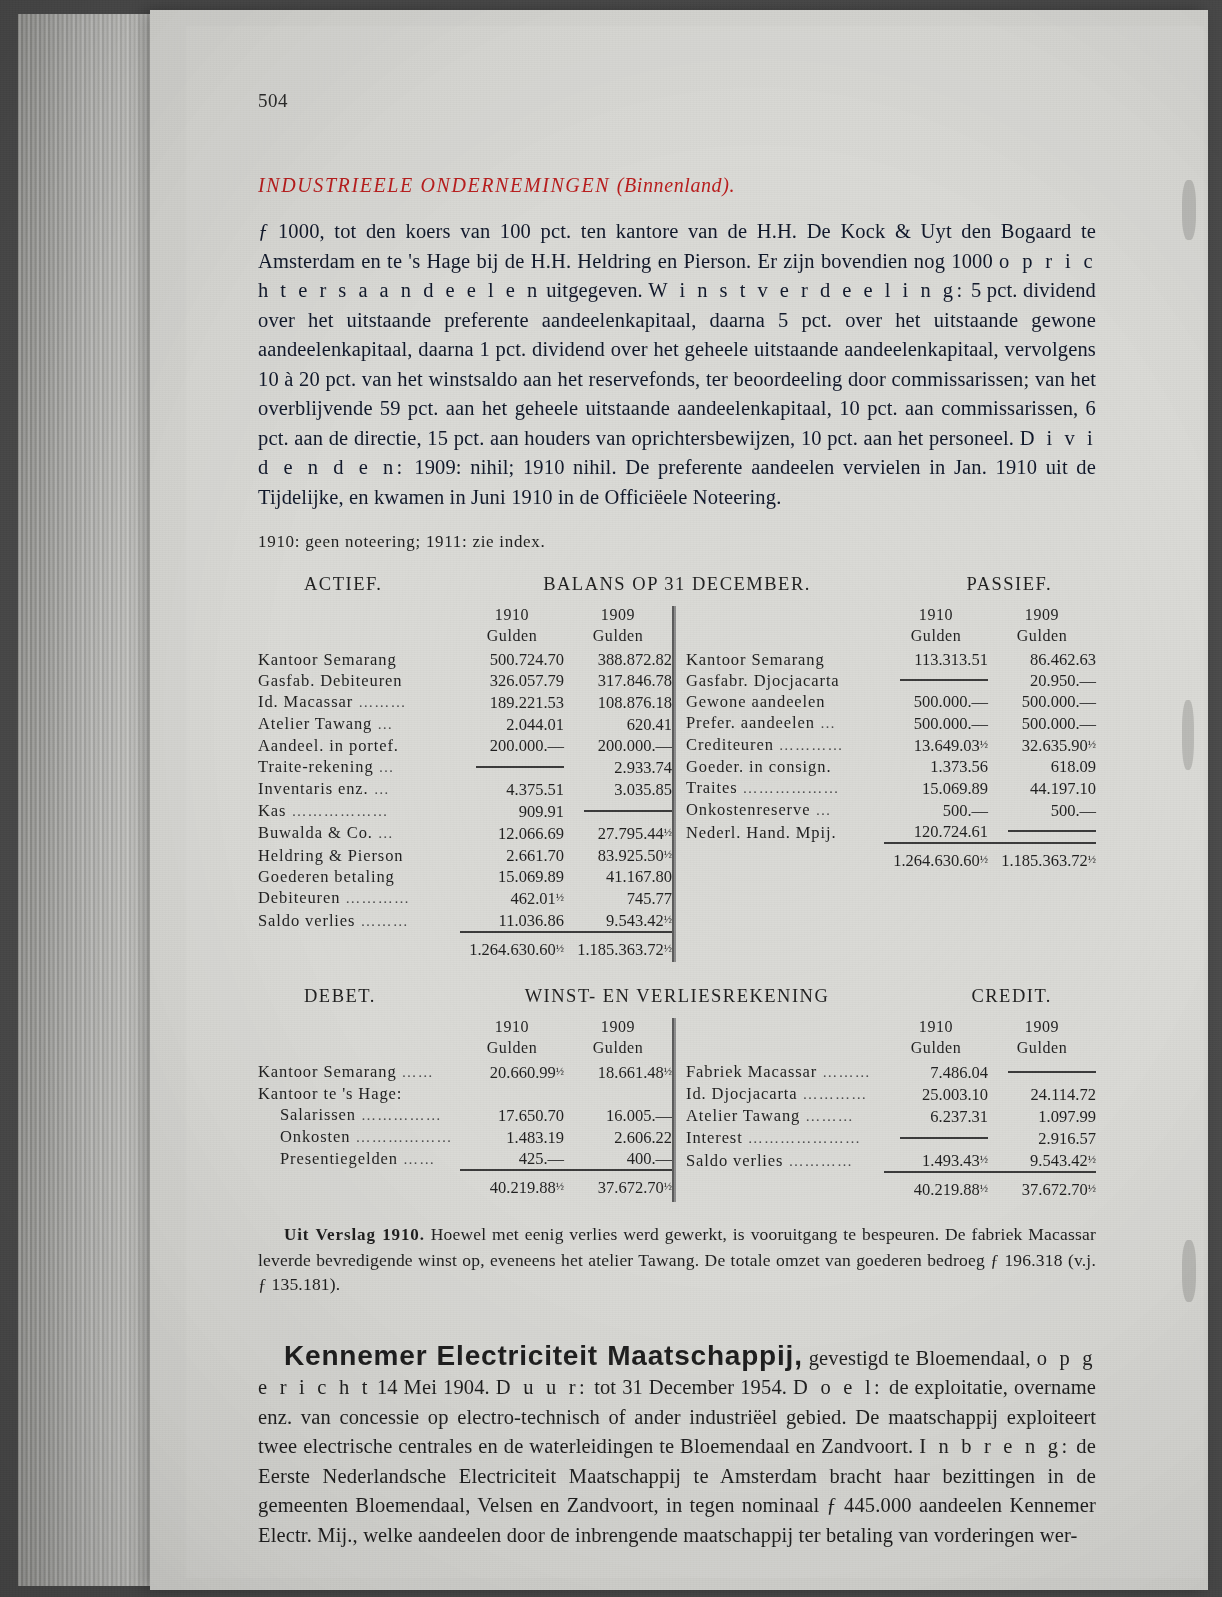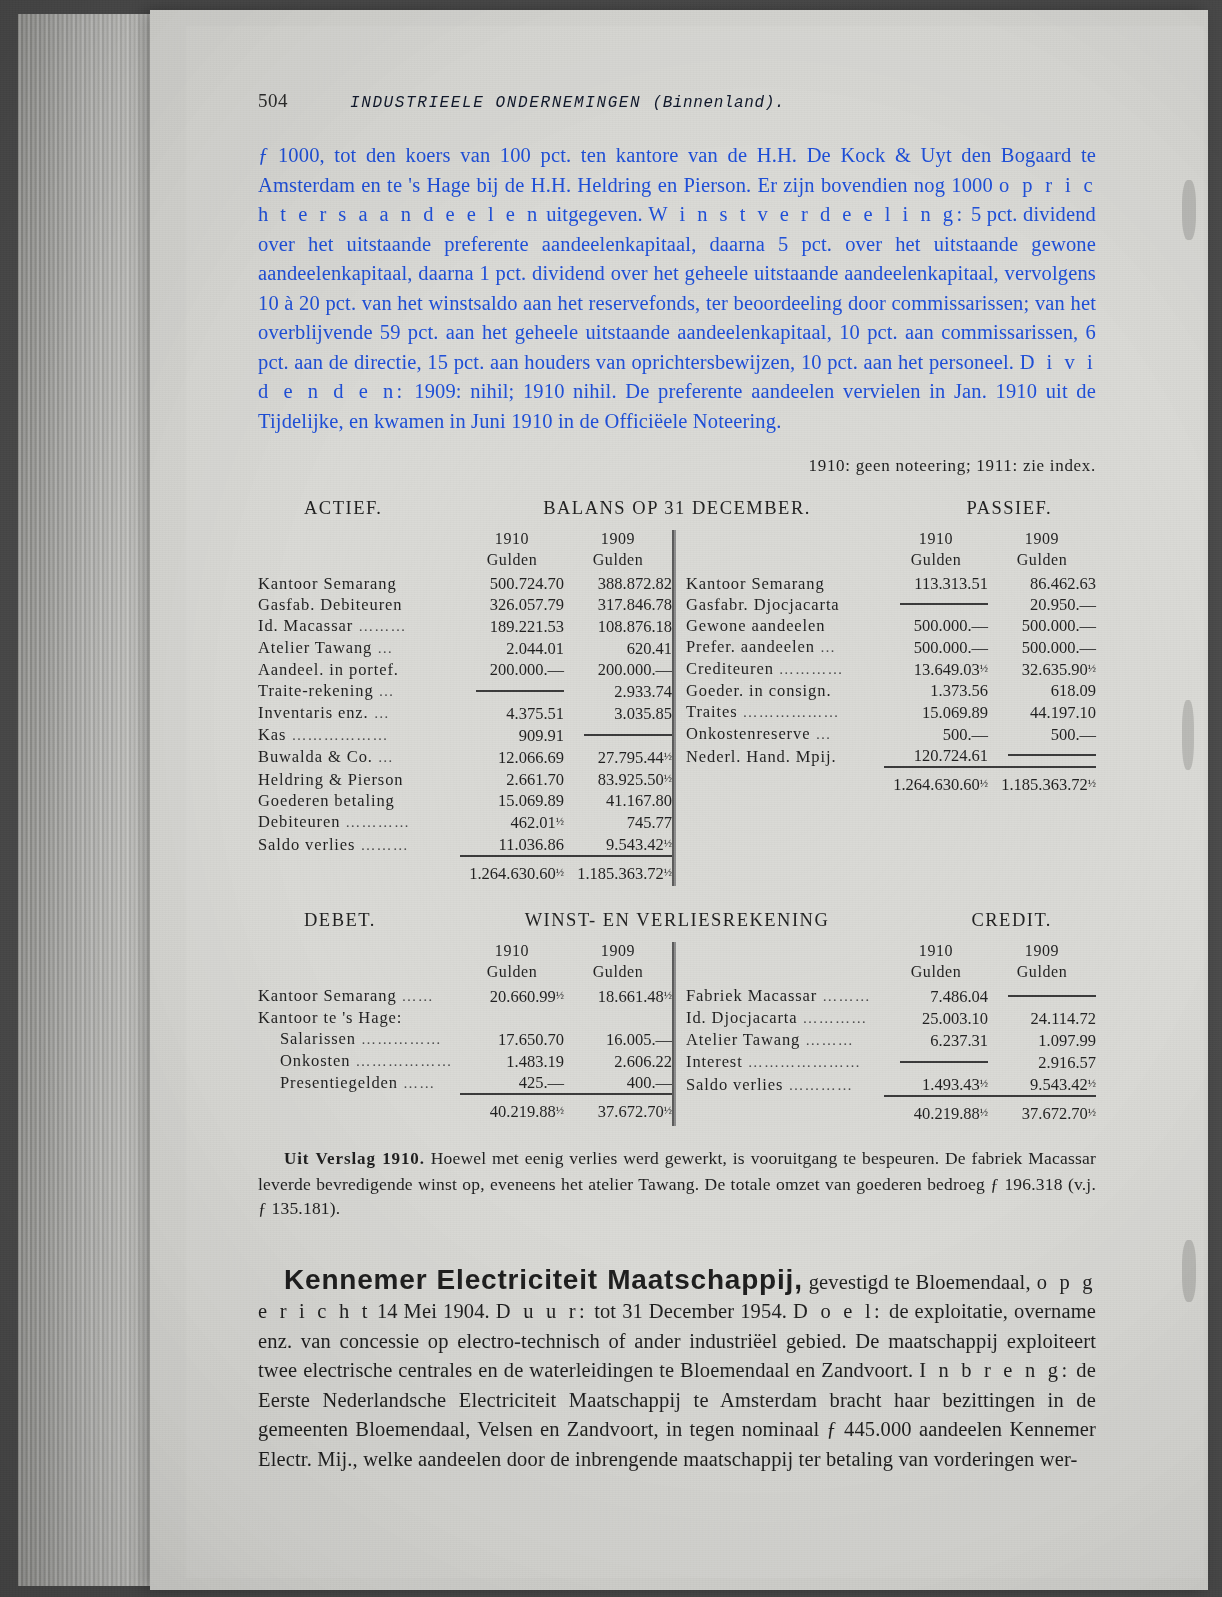--- a/index.html
+++ b/index.html
@@ -80,53 +80,53 @@
   .content {
     position: absolute;
     left: 258px; top: 90px;
     width: 838px;
     color: #1d1d1d;
   }
 
   
   .runhead {
     display: flex;
-    align-items: flex-end;
+    align-items: flex-start;
     gap: 62px;
-    margin-bottom: 29px;
+    margin-bottom: 20px;
+    flex-direction: column;
   }
   .folio {
     font-size: 19px;
     letter-spacing: .5px;
     color: #2a2a2a;
   }
   .runtitle {
     font-style: italic;
-    font-size: 16px;
+    font-size: 20px;
     letter-spacing: 1.6px;
-    color: #0f172a;
-    font-family: Liberation Mono, monospace;
+    color: #b91c1c;
   }
   .runtitle .paren { letter-spacing: .6px; }
 
   
   p.body {
     margin: 0;
     font-size: 20.5px;
     line-height: 29.5px;
     text-align: justify;
     text-align-last: left;
-    color: #1d4ed8;
+    color: #0f172a;
     letter-spacing: .15px;
   }
   .sp { letter-spacing: 3.4px; }
   .guilder { font-style: italic; }
 
   .centerline {
-    text-align: right;
+    text-align: left;
     font-size: 17px;
     letter-spacing: .7px;
     margin: 20px 0 22px 0;
   }
 
   
   .stmt {
     margin-top: 6px;
     font-size: 16.5px;
     color: #1f1f1f;

